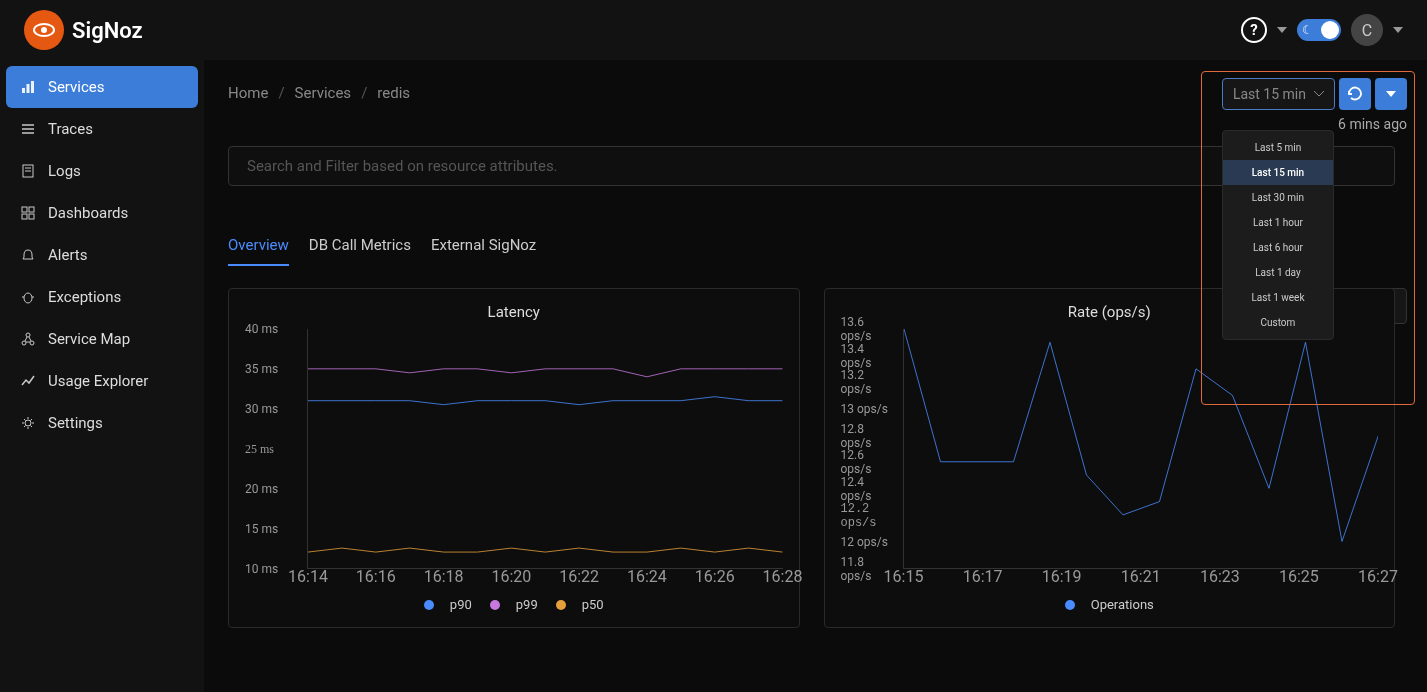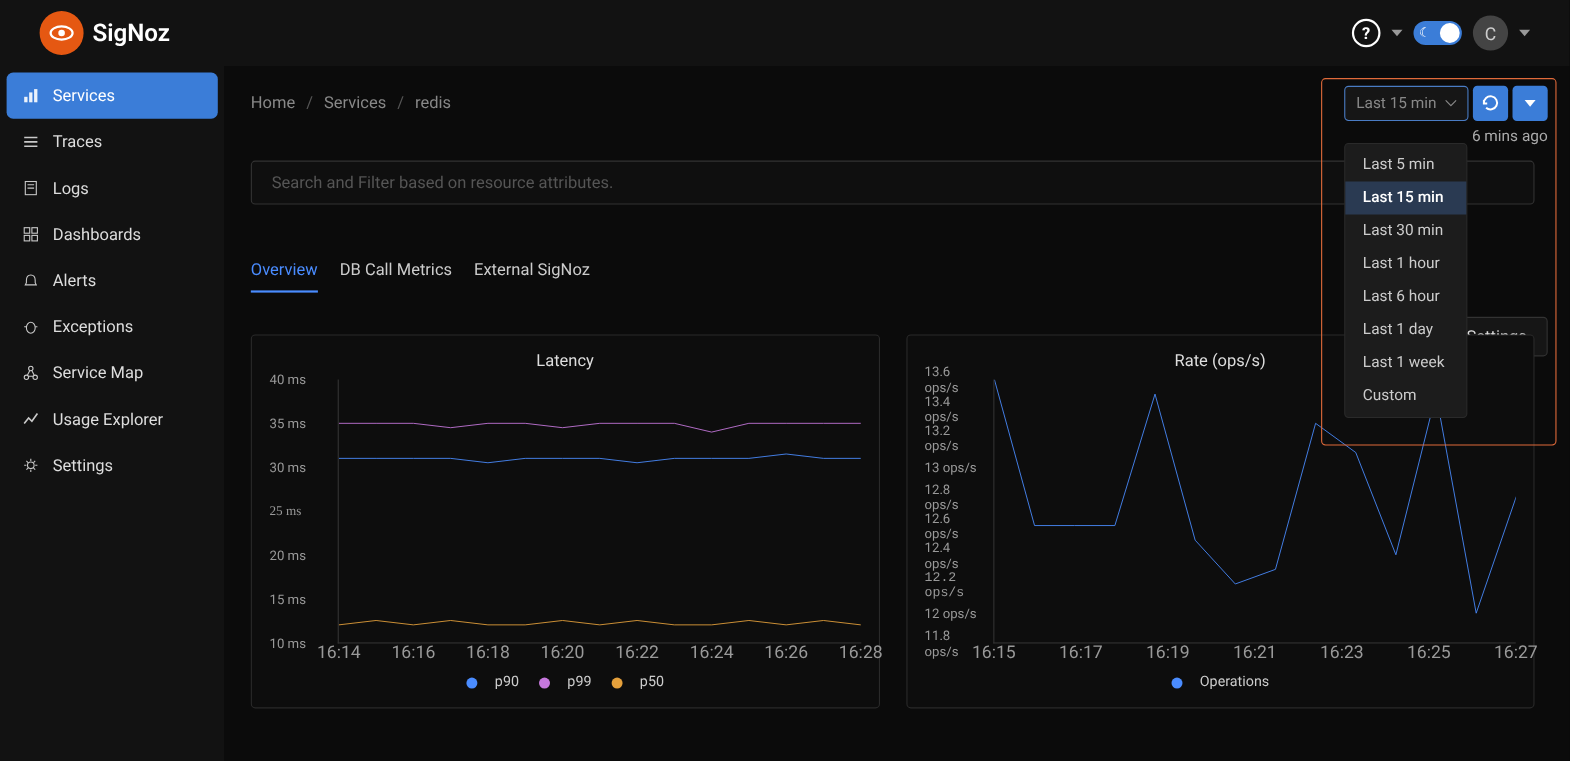--- a/index.html
+++ b/index.html
@@ -8,21 +8,21 @@
   background: #0a0a0a;
   font-family: -apple-system, BlinkMacSystemFont, "Segoe UI", Roboto, sans-serif;
   color: #ccc;
   overflow: hidden;
   position: relative;
 }
 .topbar {
   height: 60px;
   display: flex;
   align-items: center;
-  padding: 0 36px;
+  padding: 0 24px;
   background: #121212;
 }
 .logo {
   display: flex;
   align-items: center;
   gap: 8px;
 }
 .logo-icon {
   width: 40px; height: 40px;
   background: #e55812;
@@ -158,23 +158,24 @@
   top: 52px; left: 0;
   width: 112px;
   background: #1c1c1c;
   border-radius: 4px;
   padding: 4px 0;
   z-index: 10;
   border: 1px solid #2a2a2a;
 }
 .time-option {
   padding: 7px 16px;
-  font-size: 14px;
+  font-size: 10px;
   color: #ccc;
   cursor: pointer;
+  text-align: center;
 }
 .time-option.selected {
   background: #2a3a52;
   color: #fff;
   font-weight: 500;
 }
 .highlight-box {
   position: absolute;
   top: 71px; right: 12px;
   width: 214px; height: 334px;
@@ -215,21 +216,21 @@
   font-size: 15px;
 }
 .tab { color: #ccc; padding-bottom: 10px; cursor: pointer; }
 .tab.active {
   color: #4a8cff;
   border-bottom: 2px solid #4a8cff;
 }
 .charts {
   display: flex;
   gap: 24px;
-  margin-top: 38px;
+  margin-top: 22px;
 }
 .chart-card {
   flex: 1;
   border: 1px solid #2a2a2a;
   border-radius: 4px;
   background: #0d0d0d;
   padding: 14px 16px 10px 16px;
   height: 340px;
   position: relative;
 }

